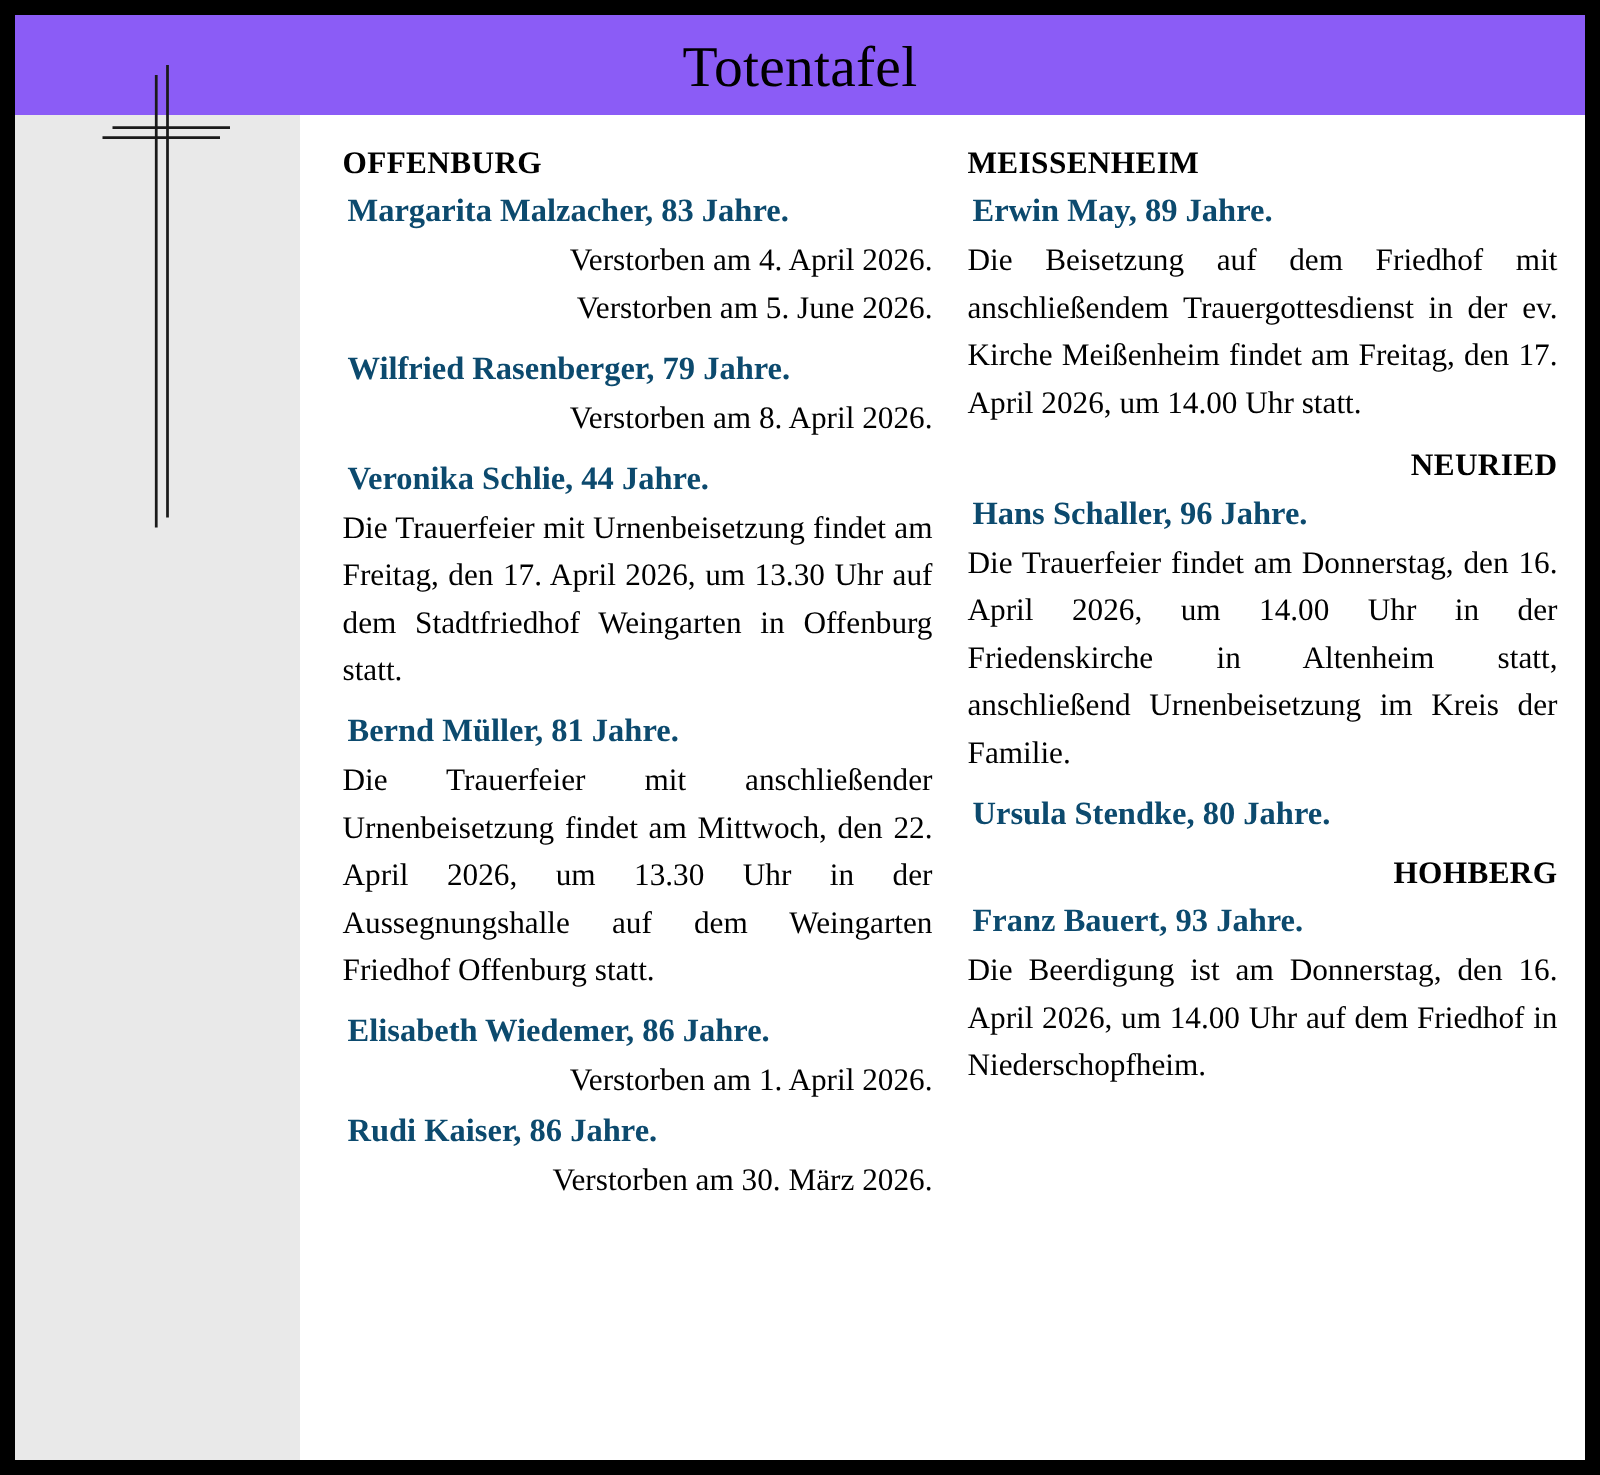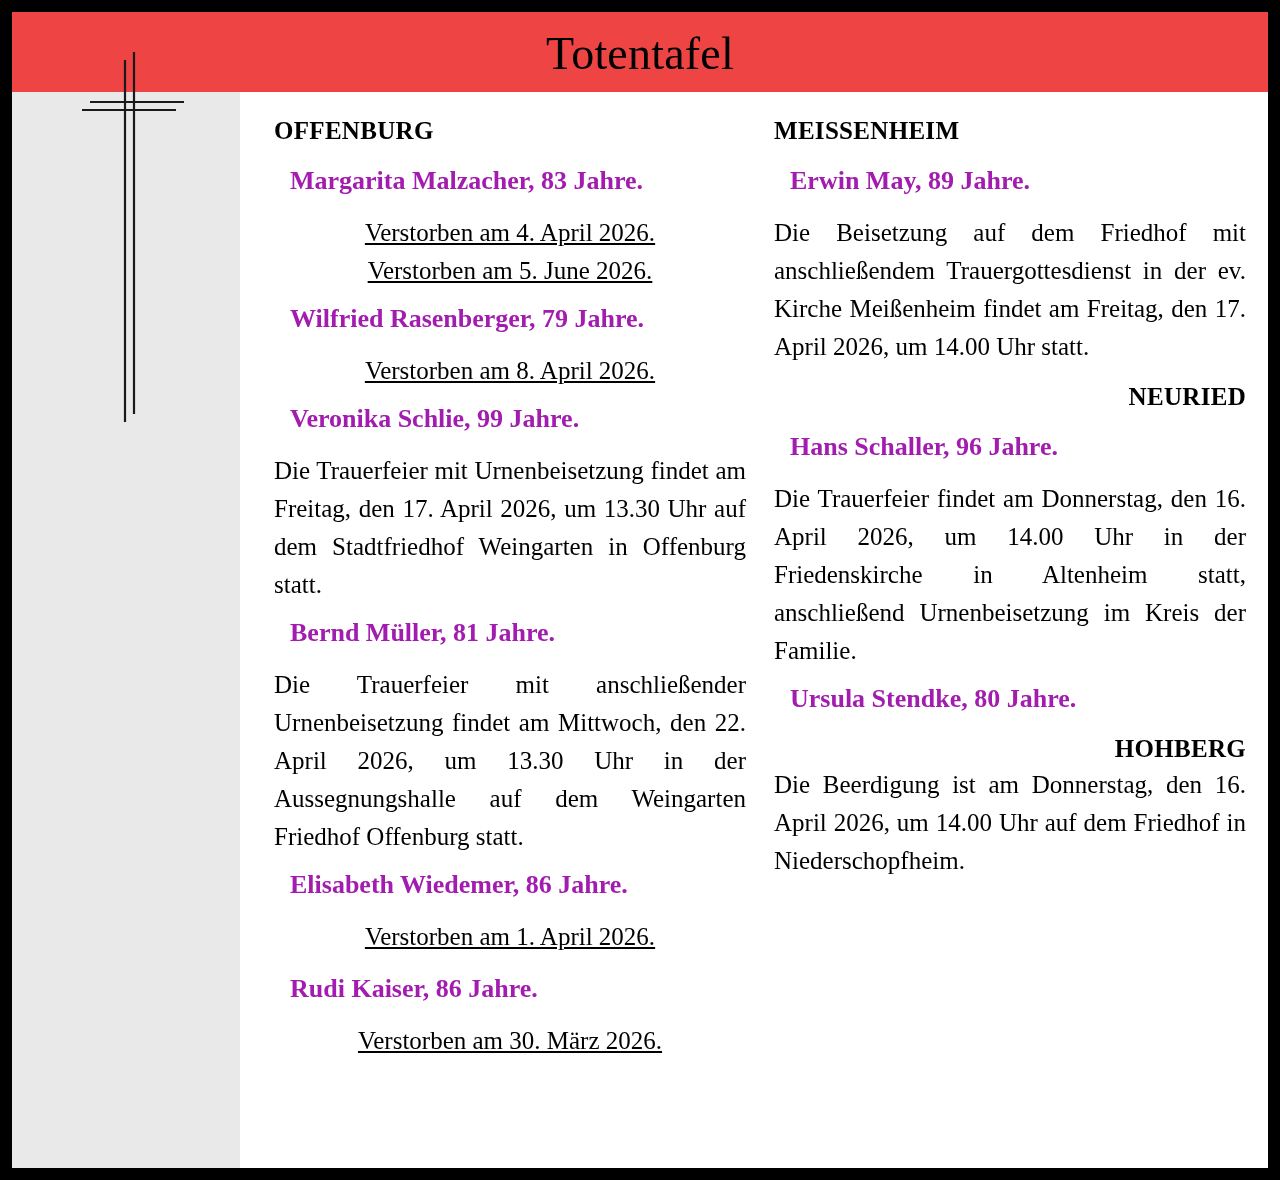--- a/index.html
+++ b/index.html
@@ -35,21 +35,21 @@
     overflow: hidden;
   }
 
   
   .header-band {
     position: absolute;
     left: 0;
     top: 0;
     width: 1256px;
     height: 80px;
-    background: #ef4444;
+    background: #8b5cf6;
   }
   .page-title {
     position: absolute;
     left: 0;
     top: 14px;
     width: 1256px;
     text-align: center;
     font-size: 46px;
     line-height: 56px;
     font-weight: 400;
@@ -103,39 +103,38 @@
     letter-spacing: 0.3px;
   }
   .town.spaced {
     margin-top: 14px;
     text-align: right;
   }
   .person {
     font-size: 26px;
     line-height: 34px;
     font-weight: 700;
-    color: #a21caf;
-    margin: 16px;
+    color: #0c4a6e;
+    margin: 4px;
   }
   .person.spaced {
     margin-top: 12px;
   }
   .detail {
     font-size: 25px;
     line-height: 38px;
     font-weight: 400;
     color: #000;
     margin: 0;
     text-align: justify;
     text-justify: inter-word;
     hyphens: manual;
   }
   .detail.short {
-    text-align: center;
-    text-decoration: underline;
+    text-align: right;
   }
 </style>
 </head>
 <body>
 
 <div class="page">
   <div class="sheet">
 
     <div class="header-band">
       <div class="page-title">Totentafel</div>
@@ -168,21 +167,21 @@
             <div>
               <div class="detail short">Verstorben am 5. June 2026.</div>
             </div>
 
             <div>
               <div class="person spaced">Wilfried Rasenberger, 79 Jahre.</div>
               <div class="detail short">Verstorben am 8. April 2026.</div>
             </div>
 
             <div>
-              <div class="person spaced">Veronika Schlie, 99 Jahre.</div>
+              <div class="person spaced">Veronika Schlie, 44 Jahre.</div>
               <div class="detail">Die Trauerfeier mit Urnenbeisetzung findet am Freitag, den 17. April 2026, um 13.30 Uhr auf dem Stadtfriedhof Weingarten in Offenburg statt.</div>
             </div>
 
             <div>
               <div class="person spaced">Bernd Müller, 81 Jahre.</div>
               <div class="detail">Die Trauerfeier mit anschließender Urnenbeisetzung findet am Mittwoch, den 22. April 2026, um 13.30 Uhr in der Aussegnungshalle auf dem Wein­garten Friedhof Offenburg statt.</div>
             </div>
 
             <div>
               <div class="person spaced">Elisabeth Wiedemer, 86 Jahre.</div>
@@ -221,20 +220,21 @@
 
             <div>
               <div class="person spaced">Ursula Stendke, 80 Jahre.</div>
             </div>
           </div>
 
           <div>
             <div class="town spaced">HOHBERG</div>
 
             <div>
+              <div class="person">Franz Bauert, 93 Jahre.</div>
               <div class="detail">Die Beerdigung ist am Donnerstag, den 16. April 2026, um 14.00 Uhr auf dem Friedhof in Niederschopfheim.</div>
             </div>
           </div>
 
         </div>
 
       </div>
     </div>
 
   </div>

